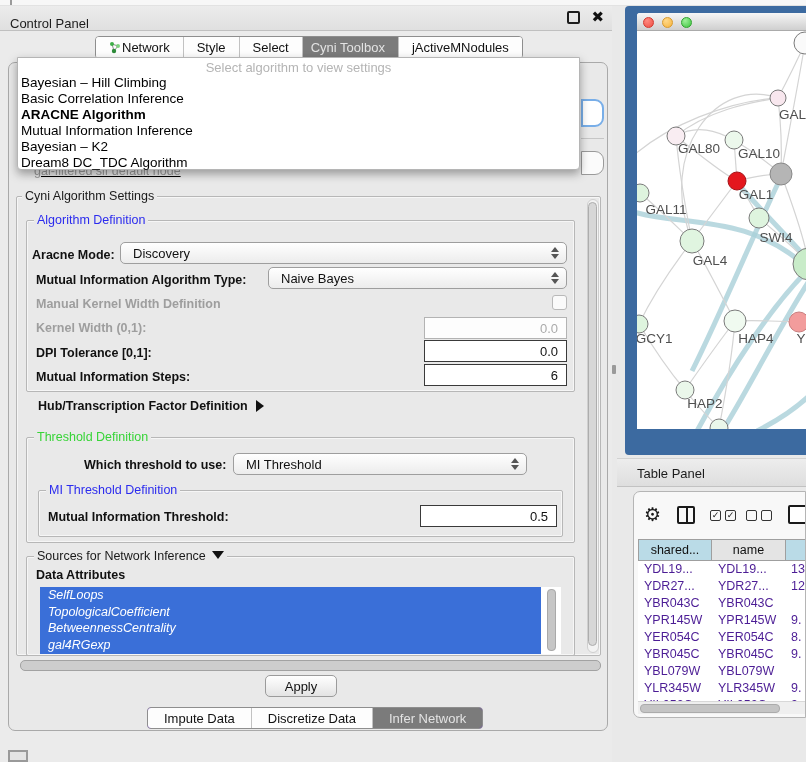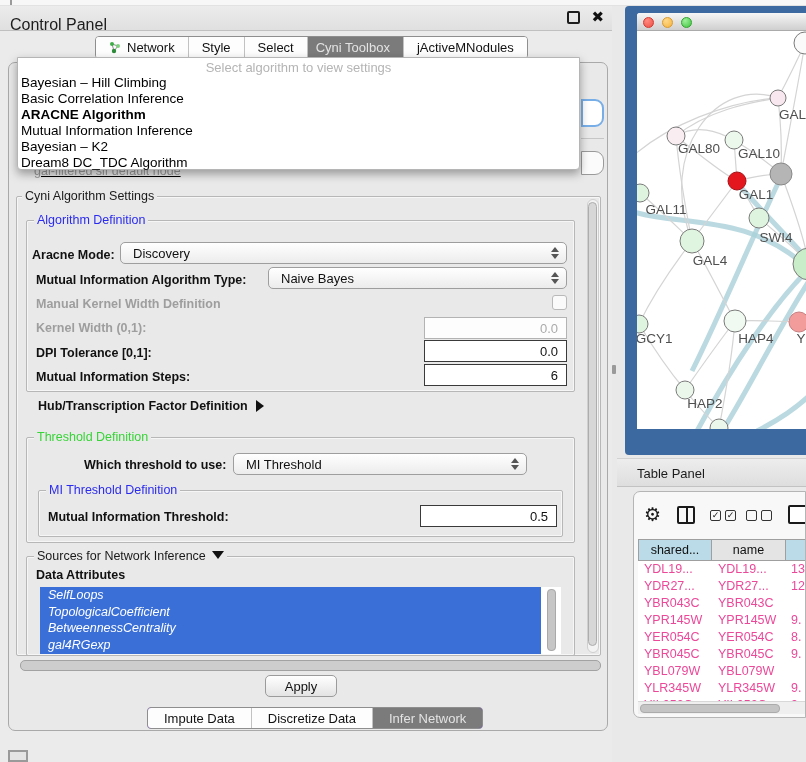--- a/index.html
+++ b/index.html
@@ -6,27 +6,27 @@
   html,body { width:806px; height:762px; overflow:hidden;
     font-family:"Liberation Sans","DejaVu Sans",sans-serif; background:#e9e9e9; }
   .abs { position:absolute; }
   #stage { position:relative; width:806px; height:762px; background:#e9e9e9; }
 
   
   #left-win { left:0; top:0; width:612px; height:762px; background:#ebebeb; }
   #top-strip { left:0; top:0; width:806px; height:6px; background:#f7f7f7; border-bottom:1px solid #e2e2e2; }
   #top-tick { left:10px; top:0; width:2px; height:5px; background:#9a9a9a; }
   #titlebar { left:0; top:6px; width:612px; height:25px; background:linear-gradient(#ececec,#e0e0e0); border-bottom:1px solid #c0c0c0; }
-  #titlebar-text { left:10px; top:10px; font-size:16px; color:#1c1c1c; }
+  #titlebar-text { left:10px; top:10px; font-size:13px; color:#1c1c1c; }
   #float-btn { right:32px; top:5px; width:13px; height:13px; border:2px solid #1c1c1c; border-radius:2px; background:transparent; position:absolute; }
   #close-btn { right:8px; top:2px; font-size:15px; font-weight:bold; color:#111; position:absolute; }
 
   
   #tabbar { left:95px; top:36px; height:23px; display:flex; border:1px solid #8e8e8e; border-radius:4px; overflow:hidden; background:#fdfdfd; }
-  .tab { display:flex; align-items:center; gap:5px; padding:0 13px; font-size:13px; color:#111; background:#fdfdfd; border-right:1px solid #c2c2c2; white-space:nowrap; }
+  .tab { display:flex; align-items:center; padding:0 13px; font-size:13px; color:#111; background:#fdfdfd; border-right:1px solid #c2c2c2; white-space:nowrap; }
   .tab:last-child { border-right:none; }
   .tab.selected { background:#7b7b7b; color:#e3e3e3;padding-left:8px; }
   #bottom-tabbar { left:147px; top:707px; height:22px; display:flex; border:1px solid #8e8e8e; border-radius:4px; overflow:hidden; background:#6d28d9; }
   #bottom-tabbar .tab { padding:0 16px; }
 
   
   #outer-panel { left:8px; top:62px; width:600px; height:669px; border:1px solid #a9a9a9; border-radius:7px; background:#e9e9e9; }
 
   
   .frag-combo-blue { left:581px; top:99px; width:23px; height:28px; border:2px solid #78aee8; border-radius:0 9px 9px 0; background:#fff; }
@@ -106,21 +106,21 @@
   .cb-pair { position:absolute; top:18px; display:flex; gap:4px; }
   .cb { width:11px; height:11px; border:1.5px solid #333; border-radius:2px; font-size:9px; line-height:9px; text-align:center; color:#111; }
   #doc-ic { position:absolute; left:154px; top:13px; width:25px; height:19px; border:2px solid #1a1a1a; border-radius:2px; background:#fff; }
 
   #tbl-header { position:absolute; left:4px; top:47px; width:169px; height:22px; display:flex; }
   .th { height:22px; border:1px solid #9f9f9f; border-left:none; font-size:12.5px; color:#111; display:flex; align-items:center; justify-content:center; background:#e4e4e4; }
   .th:first-child { border-left:1px solid #9f9f9f; }
   .th.hl { background:#badbe7; }
   .th:nth-child(1){ width:74px; } .th:nth-child(2){ width:74px; } .th:nth-child(3){ width:21px; }
   #tbl-rows { position:absolute; left:4px; top:69px; width:169px; height:140px; overflow:hidden; background:#fff; }
-  .tr { display:flex; height:17px; line-height:17px; font-size:12.5px; color:#ec4899; }
+  .tr { display:flex; height:17px; line-height:17px; font-size:12.5px; color:#4c1d95; }
   .td { white-space:nowrap; overflow:hidden; }
   .td:nth-child(1){ width:74px; padding-left:6px; } .td:nth-child(2){ width:74px; padding-left:6px; } .td:nth-child(3){ width:21px; padding-left:5px; }
   #tbl-hscroll { position:absolute; left:4px; top:209px; width:169px; height:13px; background:#efefef; border-top:1px solid #d8d8d8; }
   #tbl-hscroll .thumb { position:absolute; left:2px; top:2px; width:140px; height:9px; background:#c4c4c4; border:1px solid #ababab; border-radius:4px; }
 
   svg text { font-family:"Liberation Sans","DejaVu Sans",sans-serif; }
 </style>
 </head>
 <body>
 

